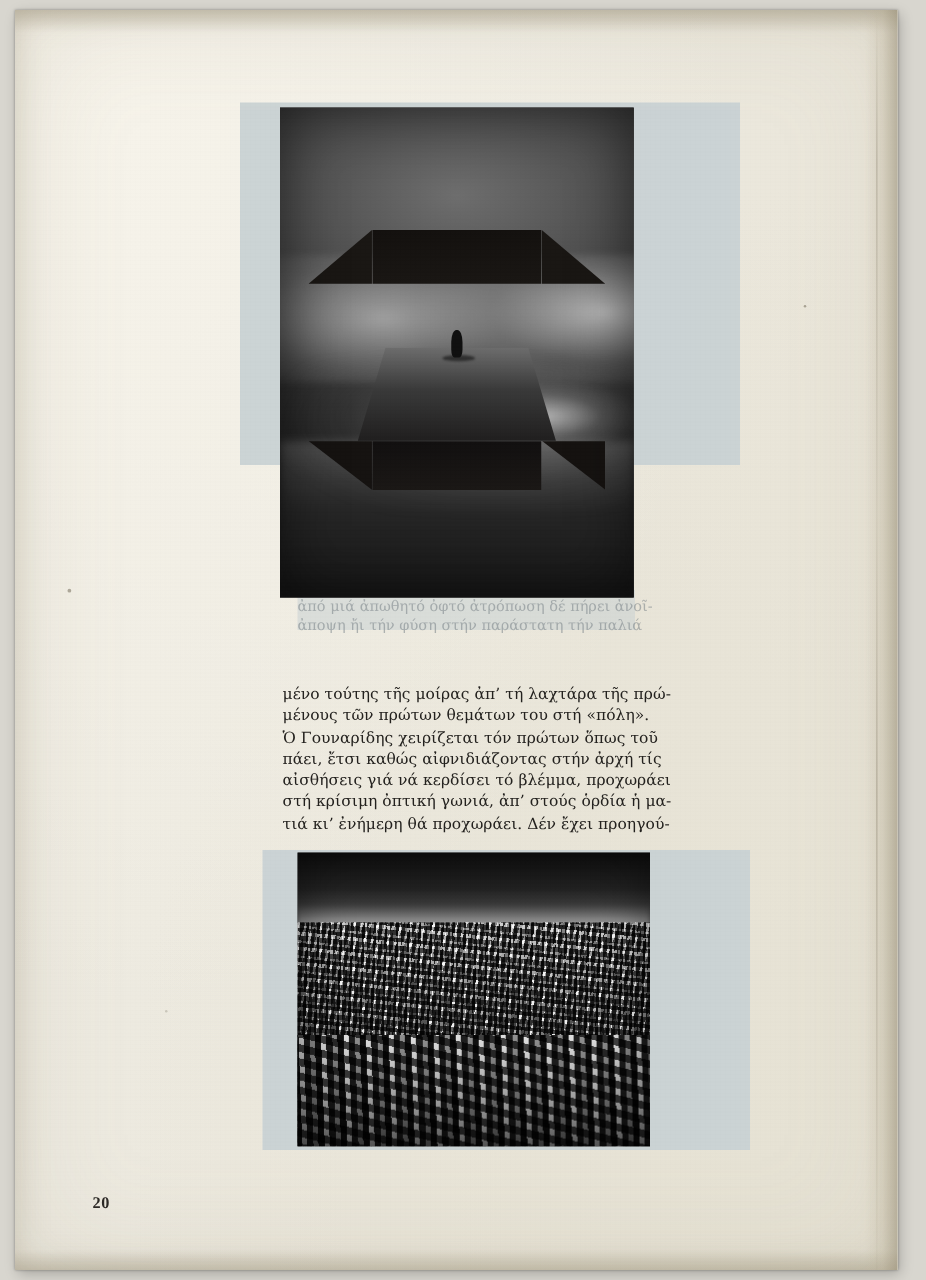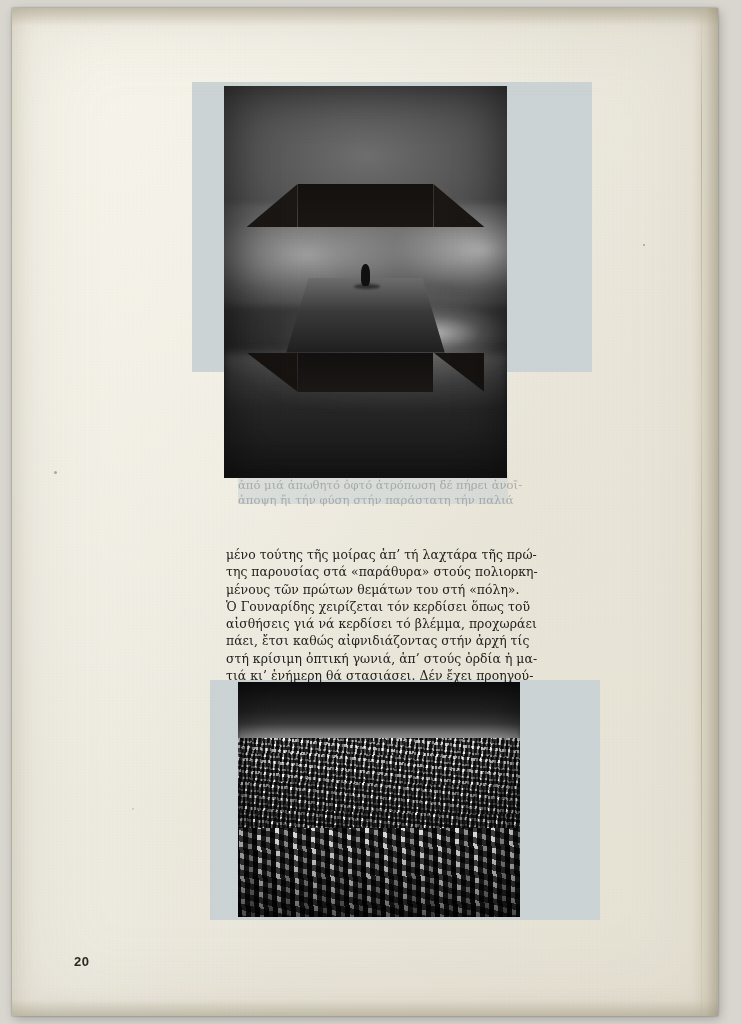--- a/index.html
+++ b/index.html
@@ -266,21 +266,21 @@
     text-align: justify;
     pointer-events: none;
   }
   #ghost-text .gline { display: block; white-space: nowrap; }
 
   
   #page-number {
     position: absolute;
     left: 62px;
     top: 946px;
-    font-family: Liberation Sans, sans-serif;
+    font-family: Liberation Serif, serif;
     font-size: 13px;
     font-weight: bold;
     color: #2a2724;
     letter-spacing: 0.5px;
   }
 
   
   .speck {
     position: absolute;
     background: rgba(90,82,65,0.45);
@@ -316,38 +316,35 @@
 
   <div id="ghost-text">
     <span class="gline">ἀπό μιά ἀπωθητό ὀφτό ἀτρόπωση δέ πήρει ἀνοῖ-</span>
     <span class="gline">ἀποψη ἤι τήν φύση στήν παράστατη τήν παλιά</span>
   </div>
 
   <div id="body-text">
     <span class="line justified">
         <span>μένο τούτης τῆς μοίρας ἀπ’ τή λαχτάρα τῆς πρώ-</span>
       </span>
-    <span class="line justified">
-        <span>της παρουσίας στά «παράθυρα» στούς πολιορκη-</span>
-      </span>
     <span class="line">μένους τῶν πρώτων θεμάτων του στή «πόλη».</span>
     <span class="line justified">
-        <span>Ὁ Γουναρίδης χειρίζεται τόν κερδίσει ὅπως τοῦ</span>
+        <span>Ὁ Γουναρίδης χειρίζεται τόν πρώτων ὅπως τοῦ</span>
+      </span>
+    <span class="line justified">
+        <span>πάει, ἔτσι καθώς αἰφνιδιάζοντας στήν ἀρχή τίς</span>
       </span>
     <span class="line justified">
         <span>αἰσθήσεις γιά νά κερδίσει τό βλέμμα, προχωράει</span>
       </span>
     <span class="line justified">
-        <span>πάει, ἔτσι καθώς αἰφνιδιάζοντας στήν ἀρχή τίς</span>
-      </span>
-    <span class="line justified">
         <span>στή κρίσιμη ὀπτική γωνιά, ἀπ’ στούς ὁρδία ἡ μα-</span>
       </span>
     <span class="line justified">
-        <span>τιά κι’ ἐνήμερη θά στασιάσει. Δέν ἔχει προηγού-</span>
+        <span>τιά κι’ ἐνήμερη θά προχωράει. Δέν ἔχει προηγού-</span>
       </span>
   </div>
 
   <div class="photo" id="photo-lower">
     <div class="sky2"></div>
     <div class="horizon-haze"></div>
     <div class="city-far"></div>
     <div class="city"></div>
     <div class="city-near"></div>
     <div class="vignette2"></div>

